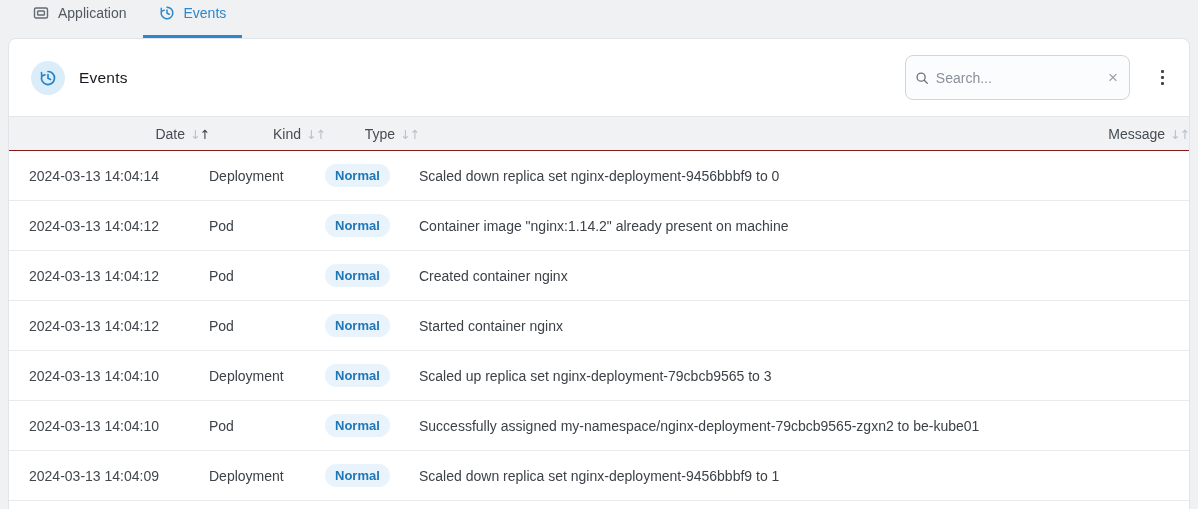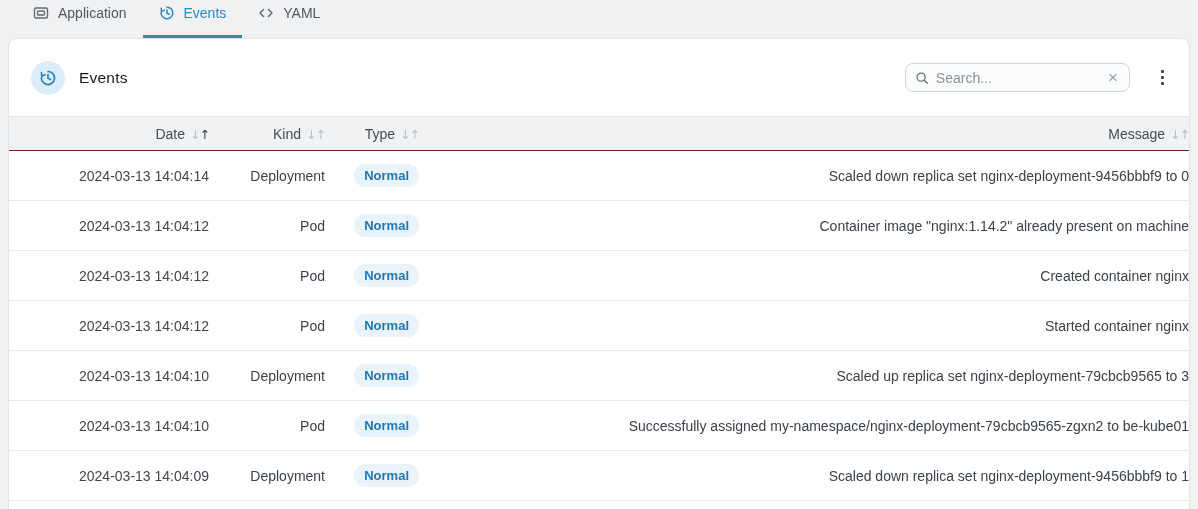--- a/index.html
+++ b/index.html
@@ -52,21 +52,21 @@
     width: 34px; height: 34px;
     border-radius: 50%;
     background: #dcedfa;
     display: flex; align-items: center; justify-content: center;
     color: #2584c6;
   }
   .panel-title { font-size: 15.5px; color: #15191d; font-weight: 500; letter-spacing: .2px; }
 
   .header-right { display: flex; align-items: center; gap: 26px; }
   .searchbox {
-    width: 225px; height: 29px;
+    width: 225px; height: 45px;
     border: 1px solid #d1d5da;
     border-radius: 8px;
     background: #fbfcfd;
     display: flex; align-items: center;
     padding: 0 9px 0 9px;
     gap: 7px;
   }
   .searchbox input {
     flex: 1; border: none; outline: none; background: transparent;
     font-size: 14px; color: #3c4248;
@@ -99,21 +99,20 @@
   th.c-type { width: 94px; }
   .sort { font-family: "DejaVu Sans", sans-serif; font-size: 12.5px; color: #b9c0c7; margin-left: 5px; letter-spacing: -1px; }
   .sort .active { color: #383f46; }
   tbody td {
     height: 50px;
     border-bottom: 1px solid #e8eaed;
     font-size: 14px;
     color: #3c4248;
     white-space: nowrap;
     overflow: hidden;
-    text-align: right;
   }
   td.c-date { padding-left: 20px; color: #41474d; }
   .badge {
     display: inline-block;
     background: #e8f3fb;
     color: #2077b5;
     font-size: 13px;
     padding: 4px 10px;
     border-radius: 12px;
     line-height: 1.2;
@@ -136,29 +135,20 @@
   <div class="tab active">
     <span class="ticon">
       <svg width="16" height="16" viewBox="0 0 16 16" fill="none" stroke="currentColor" stroke-width="1.5" stroke-linecap="round">
         <path d="M8 2.2 a5.8 5.8 0 1 1 -5.55 4.1"></path>
         <path d="M2.2 3.1 L2.45 6.3 L5.4 5.2" stroke-width="1.4" fill="none"></path>
         <path d="M8 5 V8.2 L10.3 9.3"></path>
       </svg>
     </span>
     <span>Events</span>
   </div>
-  <div class="tab">
-    <span class="ticon">
-      <svg width="16" height="16" viewBox="0 0 16 16" fill="none" stroke="currentColor" stroke-width="1.5" stroke-linecap="round" stroke-linejoin="round">
-        <path d="M5.5 4.5 L2 8 L5.5 11.5"></path>
-        <path d="M10.5 4.5 L14 8 L10.5 11.5"></path>
-      </svg>
-    </span>
-    <span>YAML</span>
-  </div>
 </div>
 
 <div class="card">
 
   <div class="card-header">
     <div class="header-left">
       <span class="icon-badge">
         <svg width="18" height="18" viewBox="0 0 16 16" fill="none" stroke="currentColor" stroke-width="1.5" stroke-linecap="round">
           <path d="M8 2.2 a5.8 5.8 0 1 1 -5.55 4.1"></path>
           <path d="M2.2 3.1 L2.45 6.3 L5.4 5.2" stroke-width="1.4" fill="none"></path>

